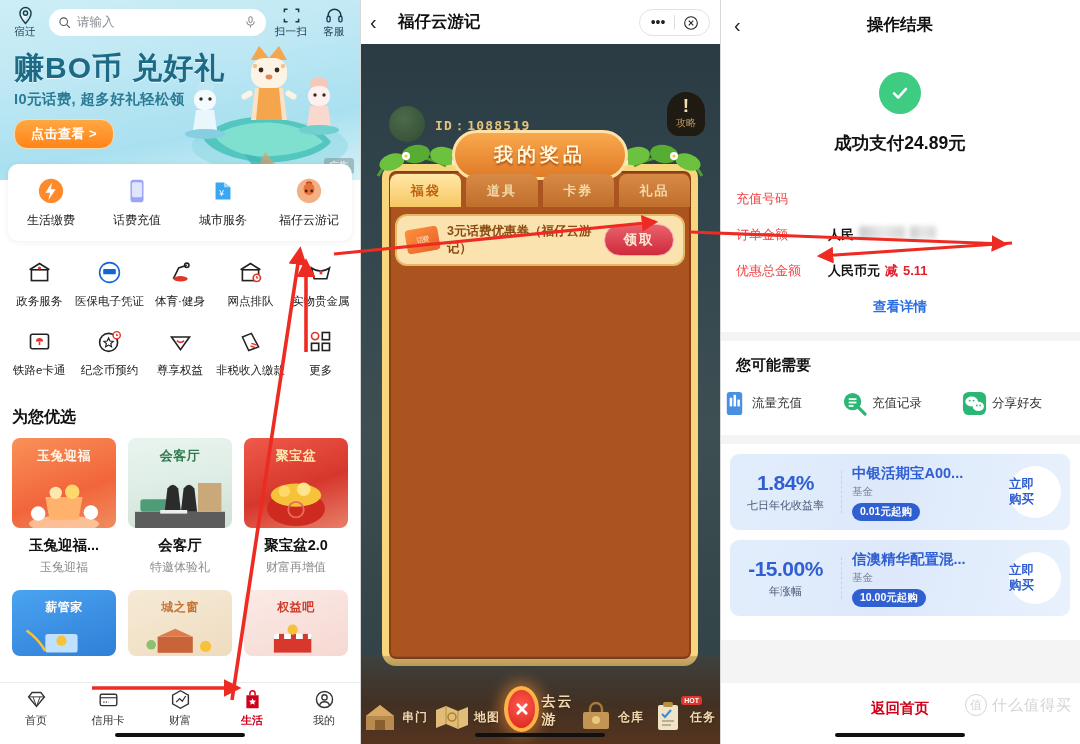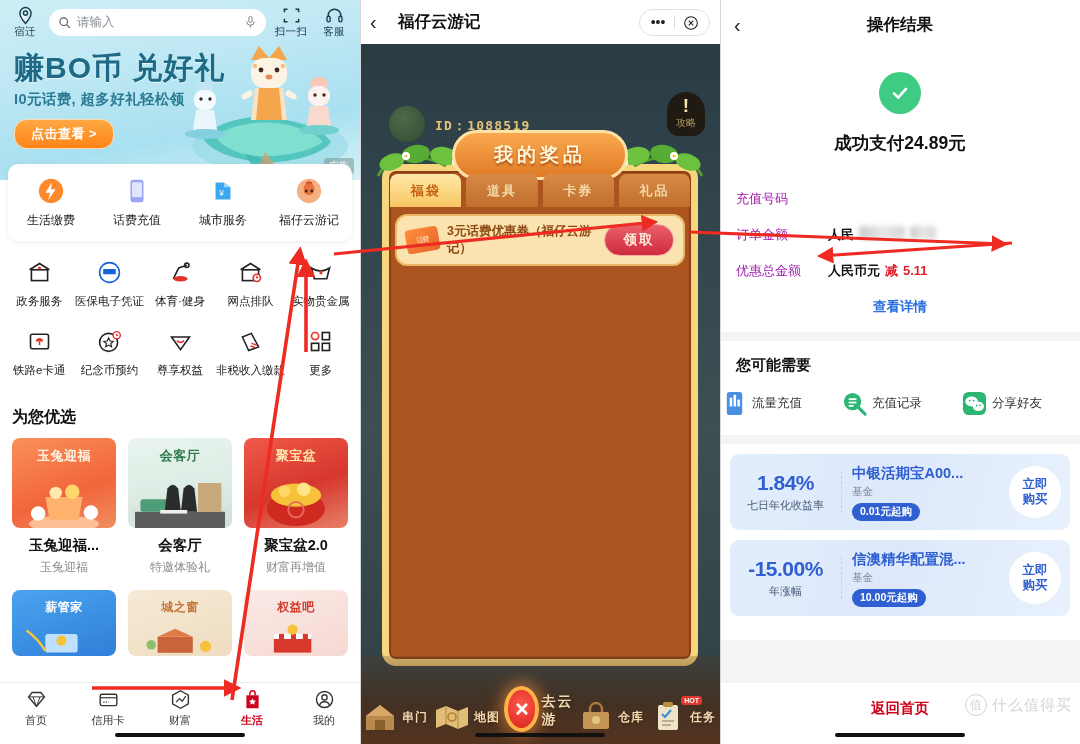--- a/index.html
+++ b/index.html
@@ -170,21 +170,21 @@
   .r-head { height: 50px; background: #fff; display: flex; align-items: center; padding: 0 14px; }
   .r-back { width: 26px; font-size: 20px; color: #222; }
   .r-title { flex: 1; text-align: center; font-size: 16.5px; font-weight: 700; color: #111; margin-left: -26px; }
   .r-result { background: #fff; padding: 22px 9px 26px; text-align: center; }
   .ok-circle { width: 42px; height: 42px; border-radius: 50%; background: #3ecb82; margin: 0 auto;
                display: flex; align-items: center; justify-content: center; }
   .ok-circle svg { width: 22px; height: 22px; }
   .paid { font-size: 17.5px; font-weight: 700; color: #111; margin-top: 17px; }
   .r-rows { background: #fff; padding: 0 16px; }
   .r-row { display: flex; align-items: center; height: 36px; font-size: 13px; }
-  .r-row .k { width: 92px; color: #a21caf; flex: none; }
+  .r-row .k { width: 92px; color: #ef4444; flex: none; }
   .r-row .v { color: #111; font-weight: 600; display: flex; align-items: baseline; gap: 5px; }
   .blur { display: inline-block; height: 13px; border-radius: 2px;
           background: linear-gradient(90deg,#c9c9c9,#e8e8e8,#d6d6d6); filter: blur(2.6px); }
   .red { color: #e01f2d; font-weight: 700; }
   .r-detail { background: #fff; text-align: center; padding: 9px 0 16px;
               font-size: 13.5px; font-weight: 700; color: #2a6fe0; }
   .r-need { background: #fff; margin-top: 9px; padding: 15px 0 18px; }
   .r-need-t { font-size: 15px; font-weight: 700; color: #111; padding: 0 16px 14px; }
   .needs { display: flex; }
   .need { flex: 1; display: flex; align-items: center; gap: 4px; }
@@ -198,21 +198,21 @@
   .fund-l { width: 112px; flex: none; text-align: center; border-right: 1.5px dashed #bcd3f2; }
   .fund-pct { font-size: 21px; font-weight: 700; color: #2f5fd0; letter-spacing: -.5px; }
   .fund-pl { font-size: 11px; color: #4a5a78; margin-top: 3px; }
   .fund-r { flex: 1; padding: 0 10px; min-width: 0; }
   .fund-name { font-size: 14.5px; font-weight: 700; color: #2f5fd0; white-space: nowrap;
                overflow: hidden; text-overflow: ellipsis; }
   .fund-type { font-size: 10.5px; color: #7b8597; margin-top: 2px; }
   .fund-min { display: inline-block; margin-top: 4px; background: #2f5fd0; color: #fff; font-size: 10.5px;
               font-weight: 700; padding: 2px 8px; border-radius: 9px; }
   .fund-buy { width: 52px; height: 52px; flex: none; margin-right: 9px; border-radius: 50%; background: #fff;
-              display: flex; flex-direction: column; align-items: center; justify-content: center;
+              display: flex; flex-direction: column; align-items: flex-start; justify-content: center;
               font-size: 12.5px; font-weight: 700; color: #2f5fd0; line-height: 1.2; }
   .r-home { position: absolute; bottom: 0; left: 0; right: 0; background: #fff; padding: 16px 0 26px;
             text-align: center; font-size: 14.5px; font-weight: 700; color: #d0021b; }
   .watermark { position: absolute; right: 8px; bottom: 28px; display: flex; align-items: center; gap: 5px;
                opacity: .28; z-index: 36; }
   .wm-o { width: 22px; height: 22px; border-radius: 50%; border: 1.6px solid #666; display: flex;
           align-items: center; justify-content: center; font-size: 12px; color: #666; }
   .wm-t { font-size: 15px; color: #666; letter-spacing: 1px; }
 
   

